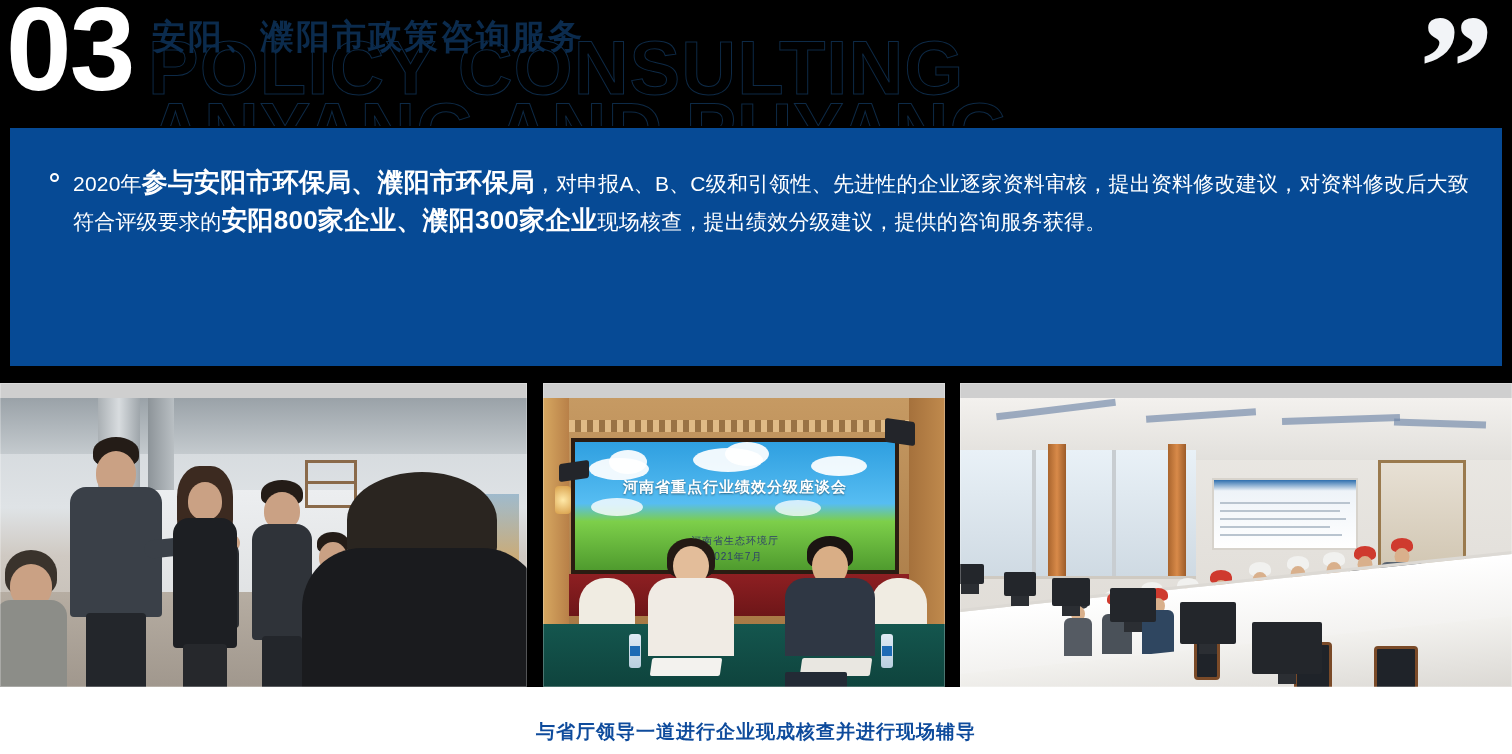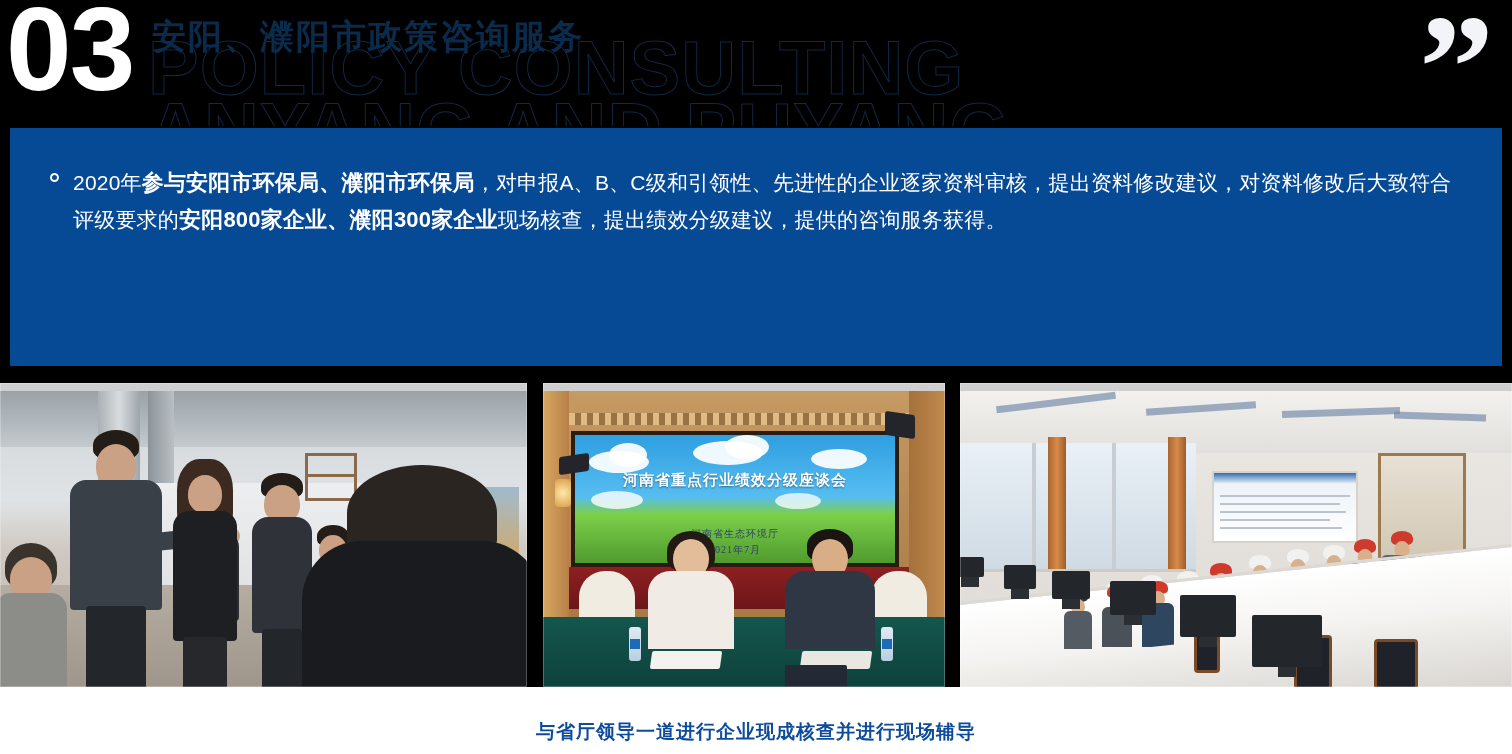--- a/index.html
+++ b/index.html
@@ -80,35 +80,35 @@
     box-sizing:border-box;
   }
   .bullet-text{
     flex:1 1 auto;
     color:#ffffff;
     font-size:21px;
     line-height:37px;
     letter-spacing:0.2px;
     text-align:left;
   }
-  .bullet-text b{font-weight:bold;font-size:22px;}
+  .bullet-text b{font-weight:bold;font-size:26px;}
 
   
   .photo-strip{
     position:absolute;left:0;top:383px;width:1512px;height:304px;
   }
   .photo{
     position:absolute;top:0;height:304px;overflow:hidden;
     background:#cfcfcf;
   }
   .photo-1{left:0;width:527px;}
   .photo-2{left:543px;width:402px;}
   .photo-3{left:960px;width:552px;}
 
-  .scene{position:absolute;left:0;top:8px;width:100%;height:100%;font-family:Liberation Serif, serif;}
+  .scene{position:absolute;left:0;top:15px;width:100%;height:100%;}
 
   
   .p1-bg{
     position:absolute;inset:0;
     background:
       linear-gradient(180deg,#cfd4d8 0%,#dfe3e6 36%,#cfc9c2 52%,#b9b2a8 100%);
   }
   .p1-ceiling{
     position:absolute;left:0;top:0;width:100%;height:56px;
     background:linear-gradient(180deg,#9aa2a8,#c4cace);

